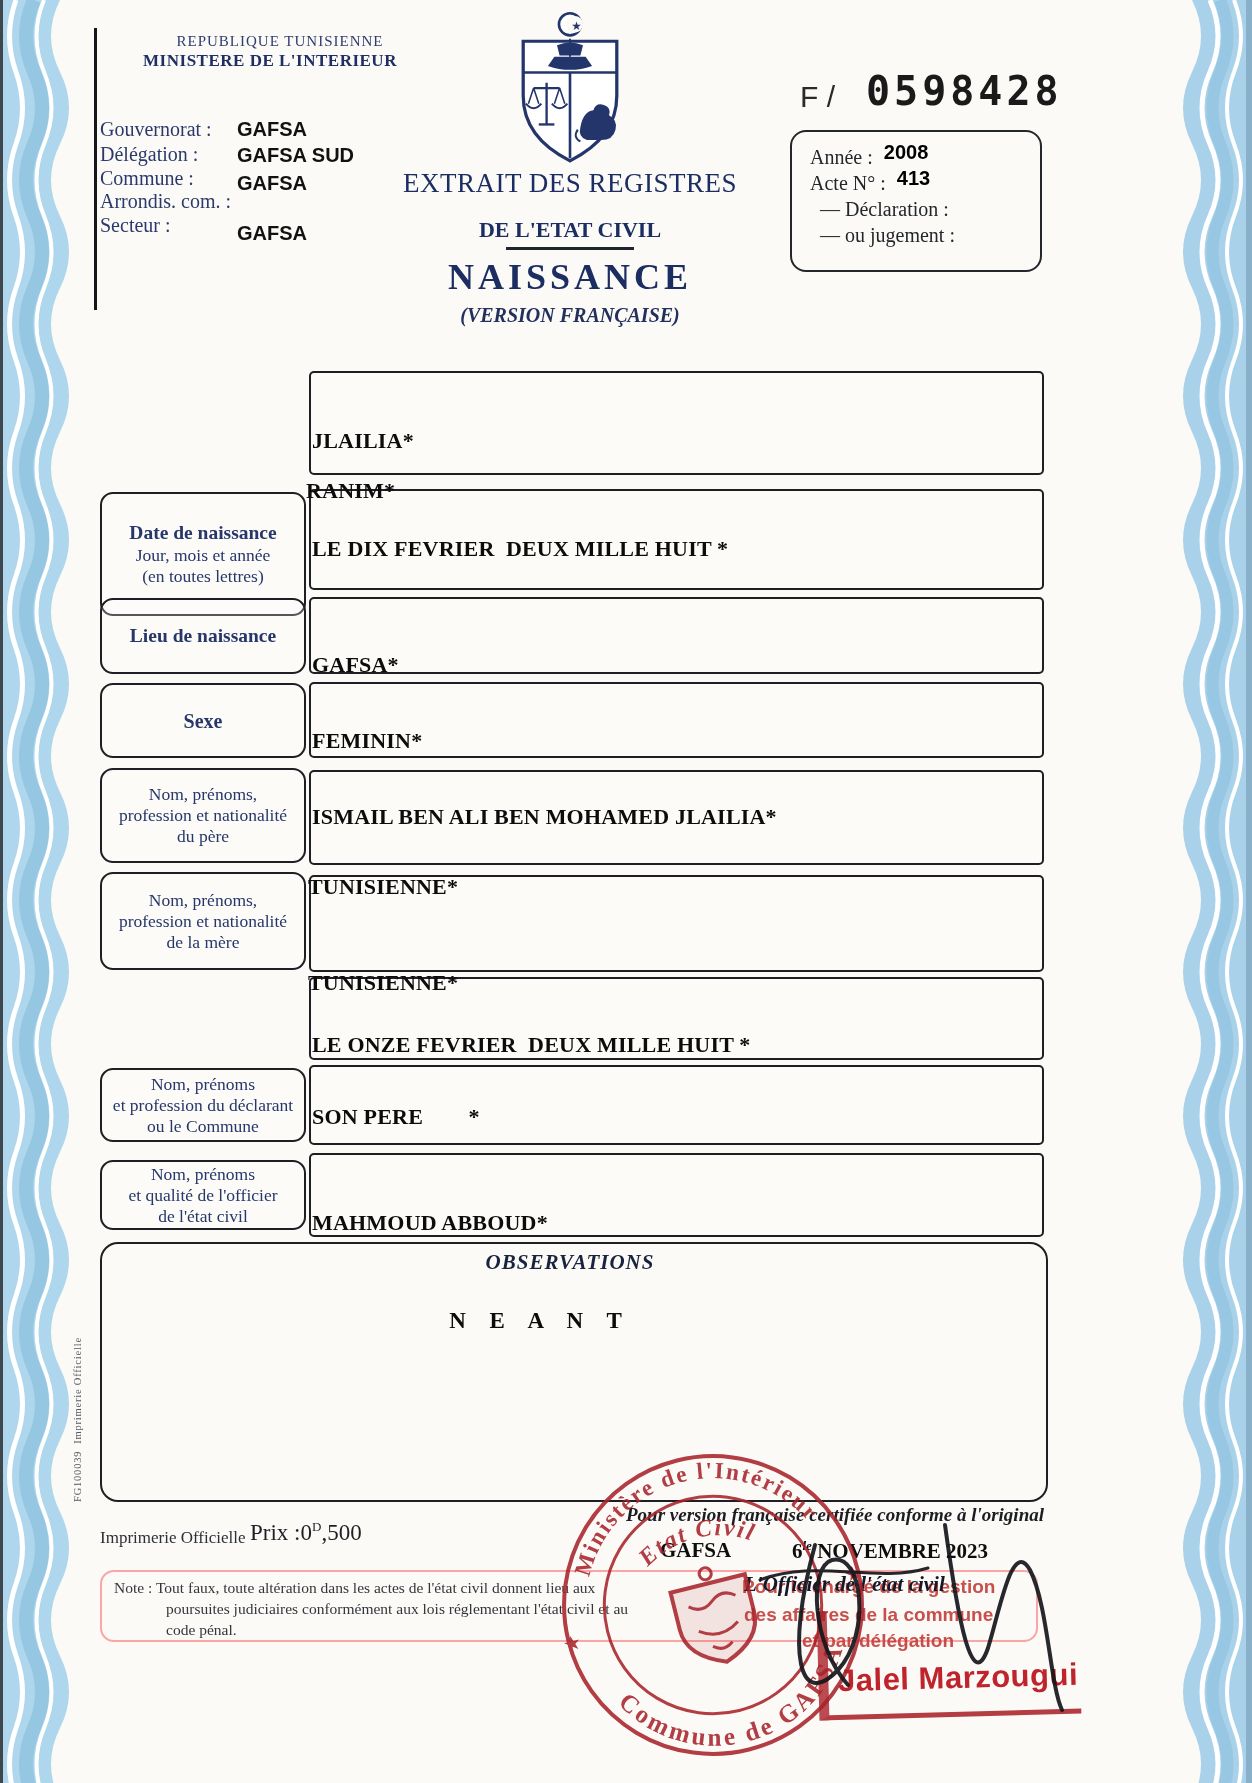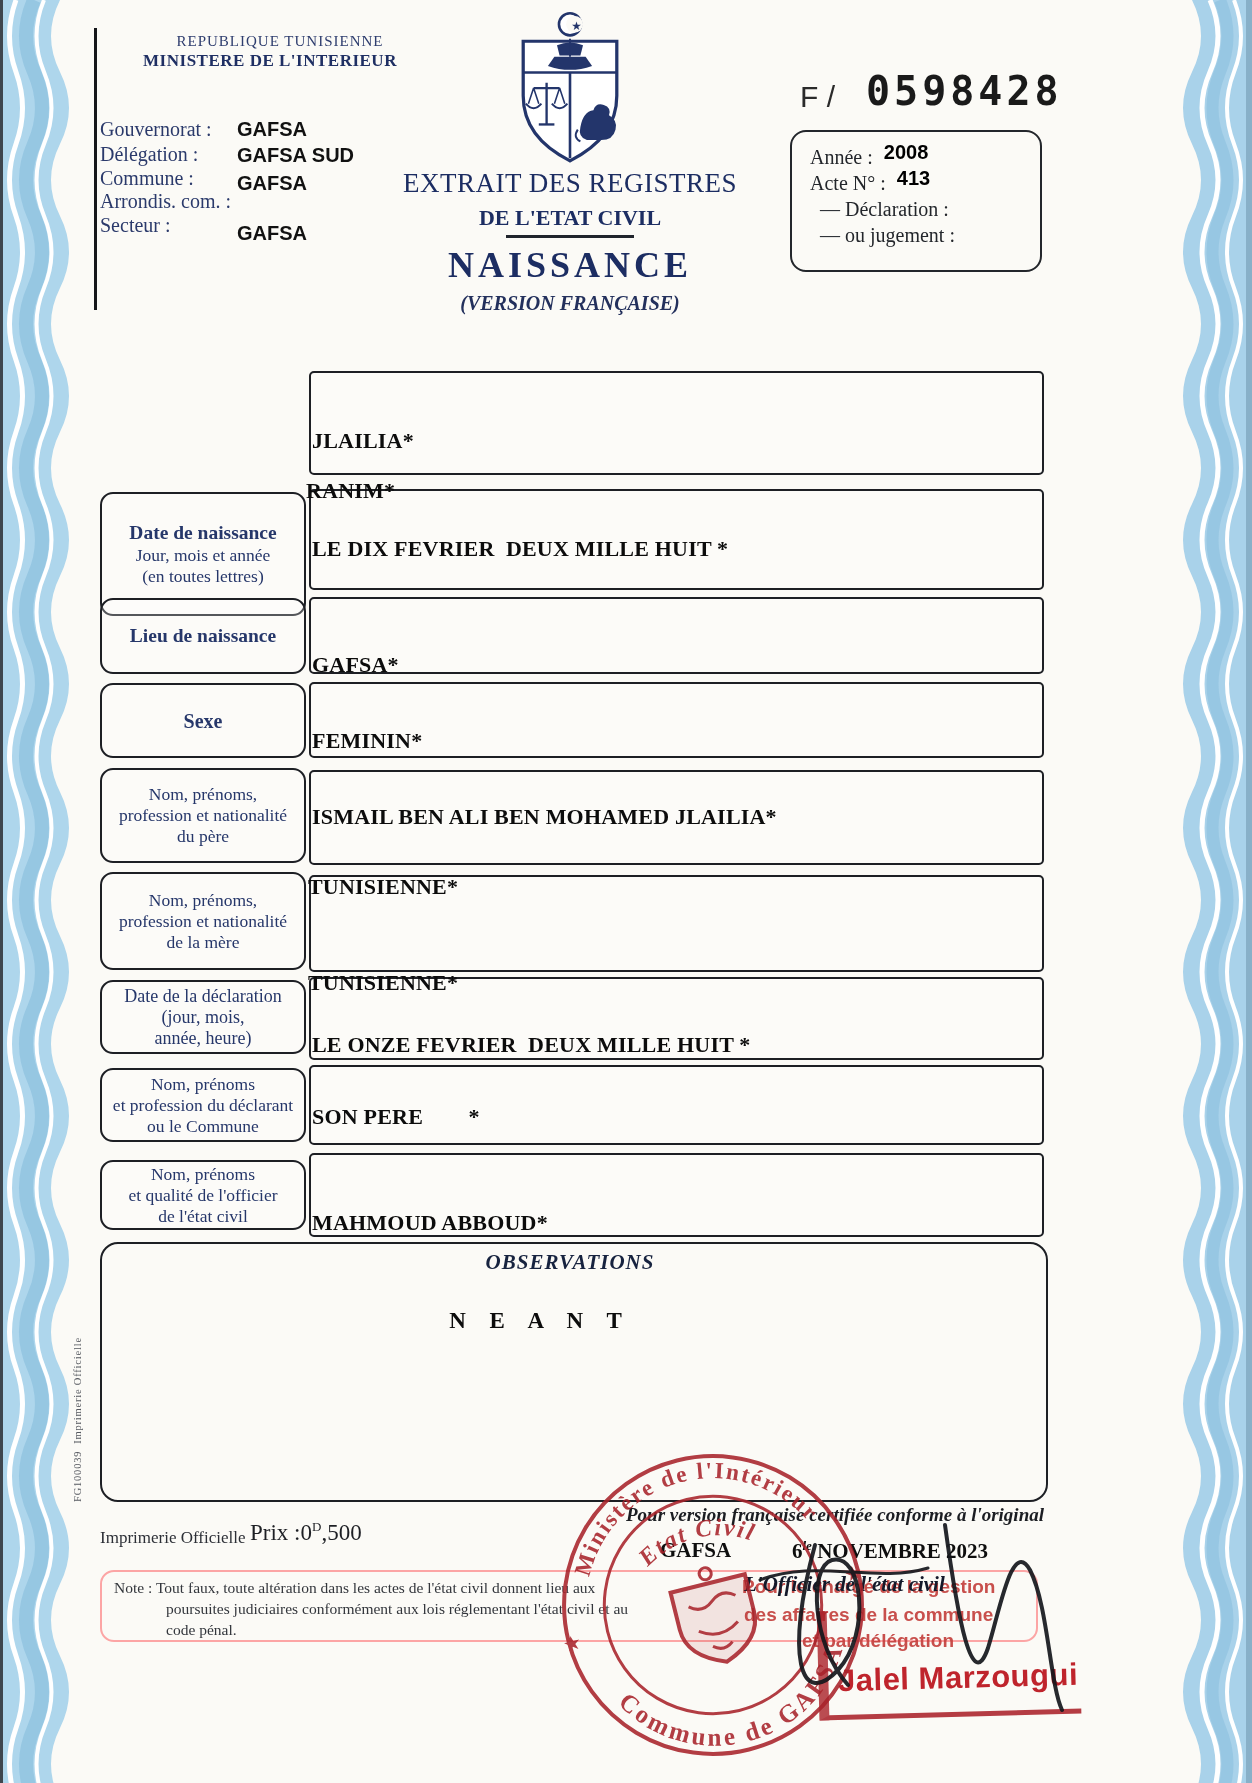--- a/index.html
+++ b/index.html
@@ -8,21 +8,21 @@
   .abs{position:absolute;}
   
   .rep{font-size:15px;letter-spacing:1px;color:#2e3d6e;}
   .min{font-size:17px;font-weight:bold;letter-spacing:.5px;color:#1f2f63;}
   .loc-label{font-size:20px;color:#2b3a6b;}
   .loc-value{font-family:"Liberation Sans",sans-serif;font-weight:bold;font-size:20px;color:#111;}
   .vrule{position:absolute;left:94px;top:28px;width:3px;height:282px;background:#15161a;}
   
   .title-wrap{left:330px;top:168px;width:480px;text-align:center;}
   .t1{font-size:27px;font-weight:normal;color:#1c2d62;letter-spacing:.5px;}
-  .t2{font-size:22px;font-weight:bold;color:#1c2d62;margin-top:6px;}
+  .t2{font-size:22px;font-weight:bold;color:#1c2d62;margin-top:18px;}
   .t2u{display:block;margin:4px auto 0;width:128px;height:3px;background:#20242c;}
   .t3{font-size:36px;font-weight:bold;color:#1c2d62;letter-spacing:4px;margin-top:6px;}
   .t4{font-size:20px;font-style:italic;font-weight:bold;color:#23305c;margin-top:6px;}
   
   .serial-prefix{font-family:"Liberation Sans",sans-serif;font-size:30px;color:#2a2a2a;}
   .serial-num{font-family:"DejaVu Sans Mono",monospace;font-size:40px;font-weight:600;
               letter-spacing:4px;color:#1a1a1a;}
   .acte-box{left:790px;top:130px;width:252px;height:142px;border:2.5px solid #23262b;
             border-radius:16px;padding:12px 0 0 18px;box-sizing:border-box;}
   .acte-row{font-size:20px;color:#23262b;line-height:26px;}
@@ -163,25 +163,20 @@
   </div>
   <div class="lblbox" style="top:768px;height:95px">
     <div class="r">Nom, prénoms,</div>
     <div class="r">profession et nationalité</div>
     <div class="r">du père</div>
   </div>
   <div class="lblbox" style="top:872px;height:98px">
     <div class="r">Nom, prénoms,</div>
     <div class="r">profession et nationalité</div>
     <div class="r">de la mère</div>
-  </div>
-  <div class="lblbox" style="top:980px;height:74px">
-    <div class="r" style="font-size:18px">Date de la déclaration</div>
-    <div class="r" style="font-size:18px">(jour, mois,</div>
-    <div class="r" style="font-size:18px">année, heure)</div>
   </div>
   <div class="lblbox" style="top:1068px;height:74px">
     <div class="r">Nom, prénoms</div>
     <div class="r">et profession du déclarant</div>
     <div class="r">ou le Commune</div>
   </div>
   <div class="lblbox" style="top:1160px;height:70px">
     <div class="r">Nom, prénoms</div>
     <div class="r">et qualité de l'officier</div>
     <div class="r">de l'état civil</div>

